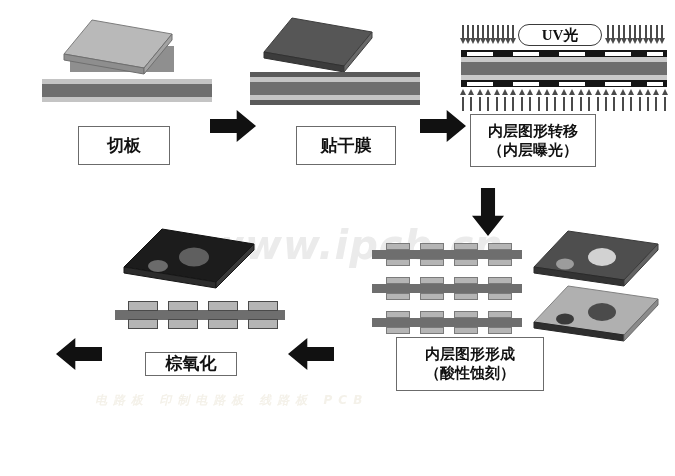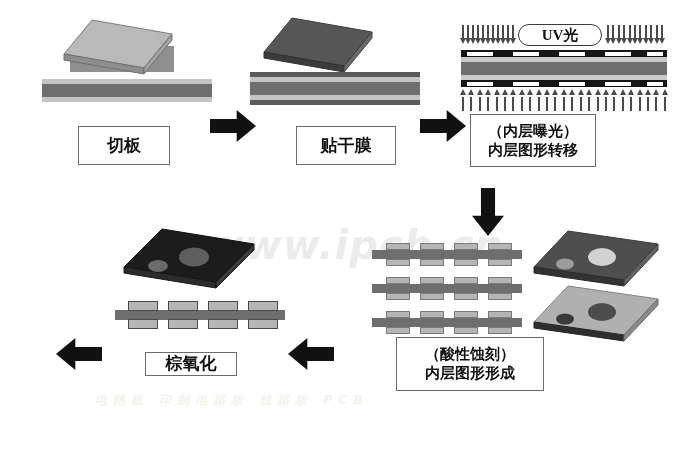--- a/index.html
+++ b/index.html
@@ -380,22 +380,22 @@
           <i style="height: 14px;"></i>
           <b style="top: 0px;"></b>
         </div>
         <div class="ray">
           <i style="height: 14px;"></i>
           <b style="top: 0px;"></b>
         </div>
       </div>
 
     <div class="label-box" style="left:470px;top:114px;width:126px;height:53px;font-size:15px;">
+      <span>内层图形转移</span>
       <span>（内层曝光）</span>
-      <span>内层图形转移</span>
     </div>
   </div>
 
   <div class="arrow down" style="left:472px;top:188px;width:32px;height:48px;"></div>
 
   <div>
 
     <div id="strips" style="position:absolute;left:372px;top:240px;width:150px;height:92px;">
         <div style="position: absolute; left: 0px; width: 150px; height: 9px; background: rgb(110, 110, 110); top: 10px;">
           <div style="position: absolute; left: 14px; top: -7px; width: 24px; height: 7px; background: rgb(181, 181, 181); border: 1px solid rgb(122, 122, 122); box-sizing: border-box;"></div>
@@ -443,22 +443,22 @@
       <svg width="130" height="66" viewBox="0 0 130 66" style="position:absolute;left:0;top:0;">
         <polygon points="36,3 126,16 92,52 2,39" fill="#b0b0b0" stroke="#828282" stroke-width="1"></polygon>
         <polygon points="2,39 92,52 92,58 2,45" fill="#2e2e2e" stroke="#262626" stroke-width="1"></polygon>
         <polygon points="92,52 126,16 126,22 92,58" fill="#8b8b8b" stroke="#6a6a6a" stroke-width="1"></polygon>
         <ellipse cx="70" cy="29" rx="14" ry="9" fill="#4b4b4b"></ellipse>
         <ellipse cx="33" cy="36" rx="9" ry="5.5" fill="#3a3a3a"></ellipse>
       </svg>
     </div>
 
     <div class="label-box" style="left:396px;top:337px;width:148px;height:54px;font-size:15px;">
+      <span>内层图形形成</span>
       <span>（酸性蚀刻）</span>
-      <span>内层图形形成</span>
     </div>
   </div>
 
   <div class="arrow left" style="left:288px;top:338px;width:46px;height:32px;"></div>
 
   <div>
 
     <div class="iso" style="left:122px;top:226px;width:136px;height:70px;">
       <svg width="136" height="70" viewBox="0 0 136 70" style="position:absolute;left:0;top:0;">
         <polygon points="40,3 132,18 94,56 2,41" fill="#1c1c1c" stroke="#111" stroke-width="1"></polygon>

